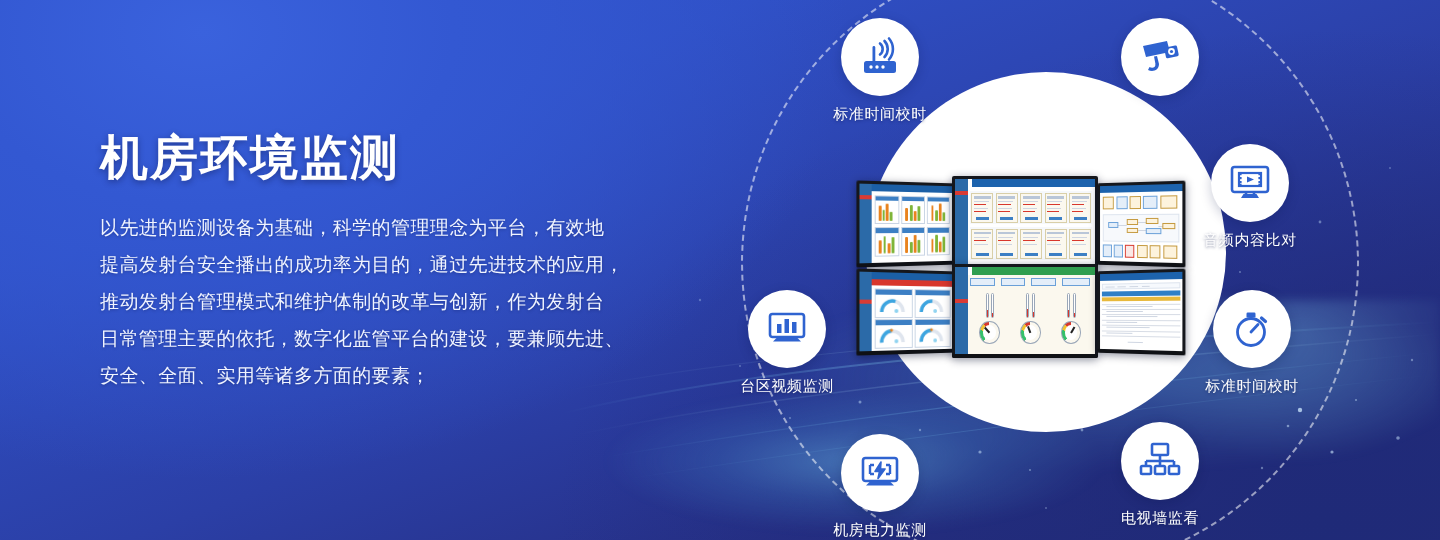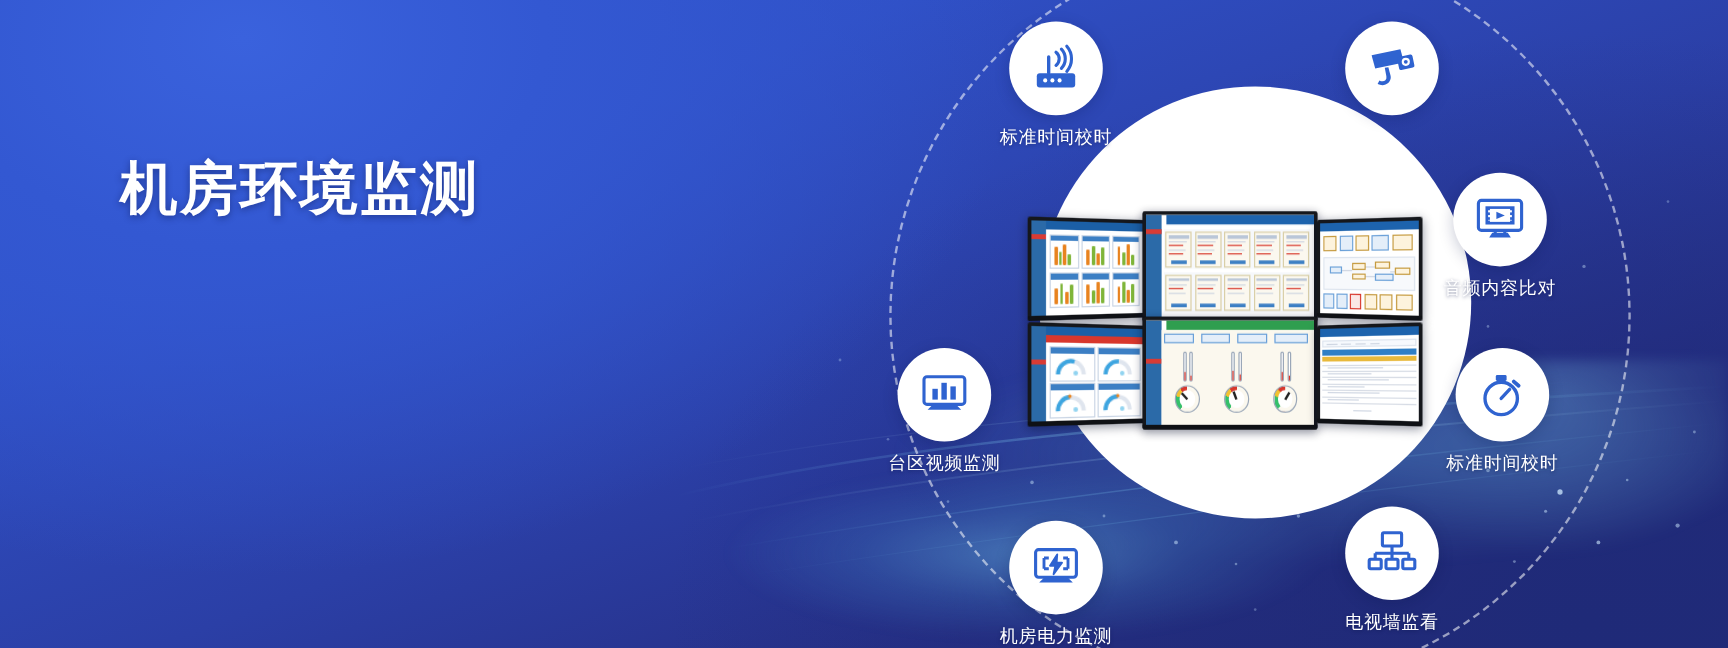--- a/index.html
+++ b/index.html
@@ -176,20 +176,27 @@
       <circle cx="1140" cy="492" r="1.3" opacity=".35"></circle>
         <circle cx="1046" cy="508" r="1.1" opacity=".3"></circle>
     </g>
   </svg>
 
   <div class="dashed-ring"></div>
   <div class="hero-disc"></div>
 
   <div class="copy">
     <h1 class="headline">机房环境监测</h1>
+    <div class="paragraph">
+      <p>以先进的监测设备为基础，科学的管理理念为平台，有效地</p>
+      <p>提高发射台安全播出的成功率为目的，通过先进技术的应用，</p>
+      <p>推动发射台管理模式和维护体制的改革与创新，作为发射台</p>
+      <p>日常管理主要的依托，数字化监管平台的建设，要兼顾先进、</p>
+      <p>安全、全面、实用等诸多方面的要素；</p>
+    </div>
   </div>
 
   <div class="wall">
 
     <div class="mon" style="left:0px; top:8px; width:104px; height:84px; transform:perspective(420px) rotateY(17deg);">
       <div class="scr">
         <div class="s-side">
             <div class="s-sidebar-red"></div>
           </div>
         <div class="s-top"></div>

